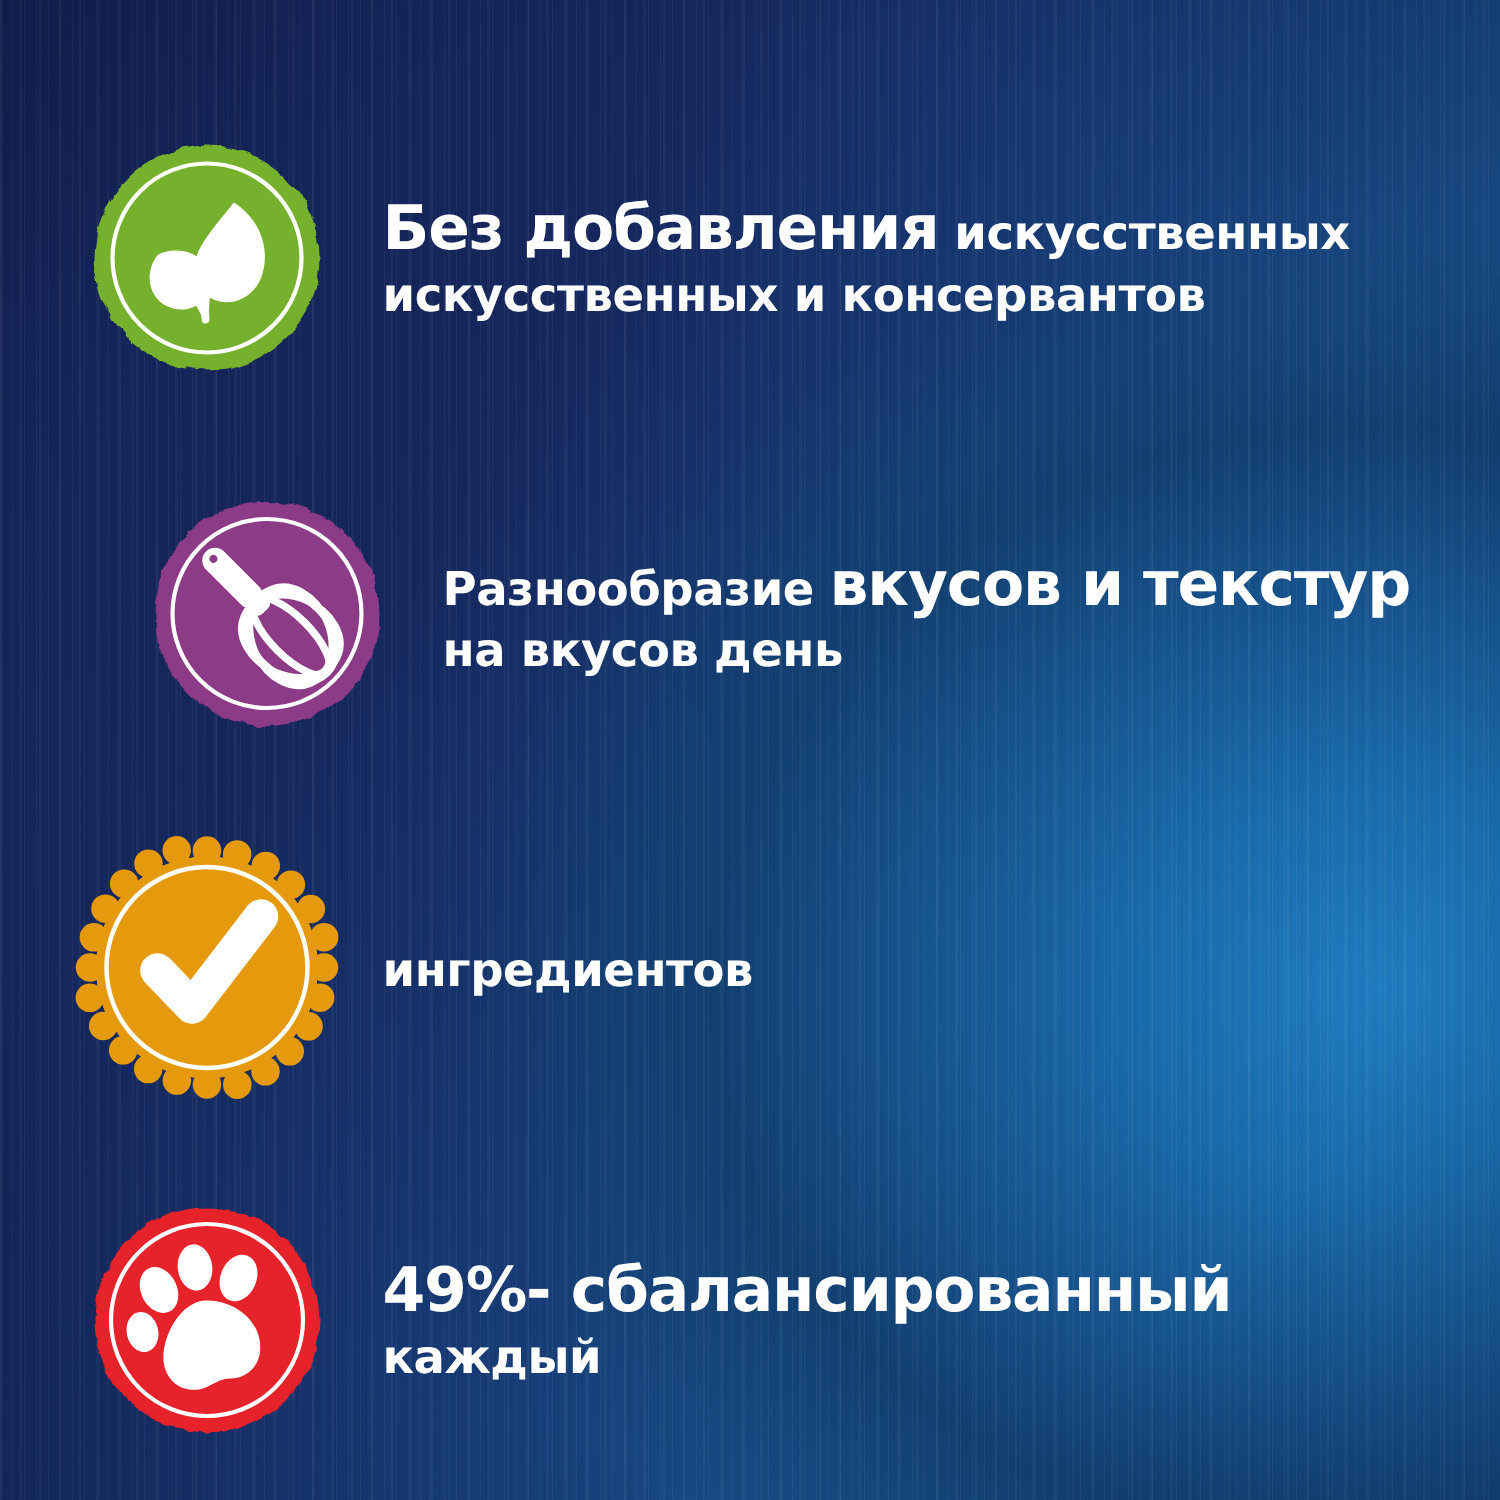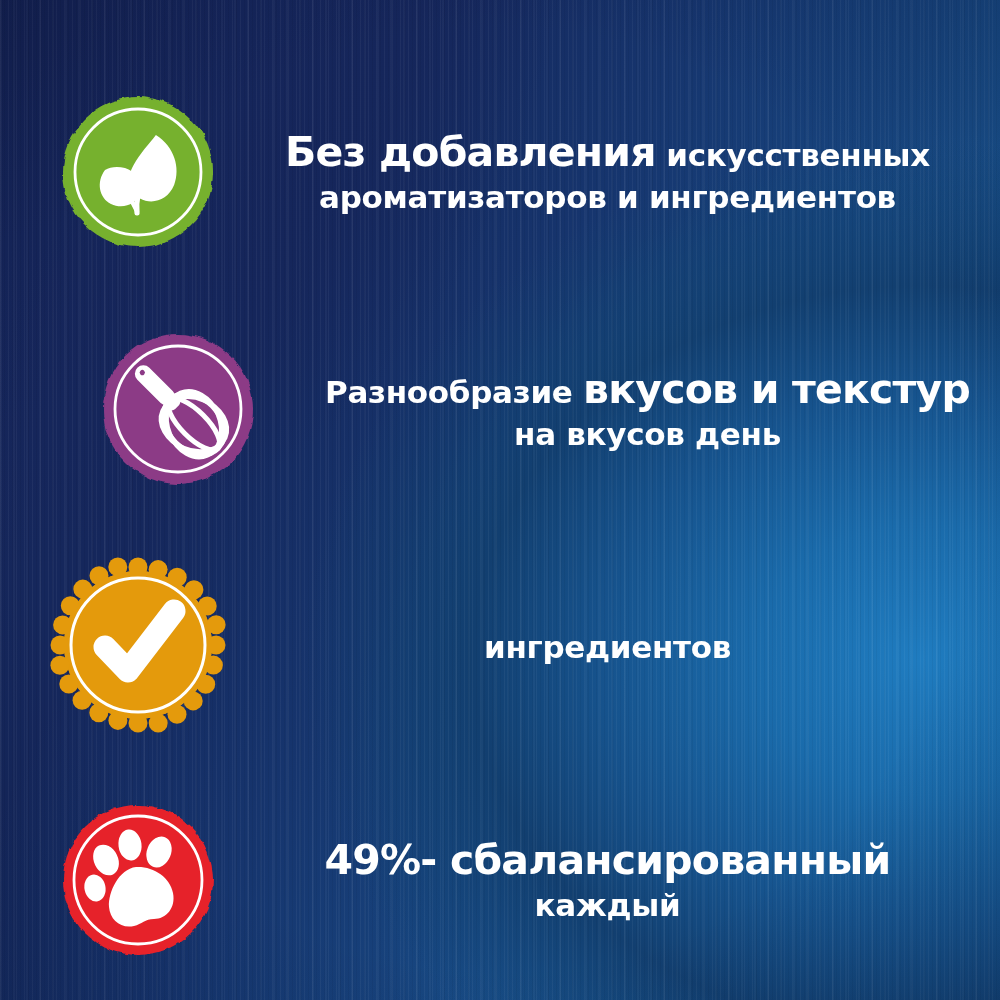--- a/index.html
+++ b/index.html
@@ -60,21 +60,20 @@
   .bg-vignette {
     position: absolute;
     inset: 0;
     background: radial-gradient(ellipse 900px 900px at 50% 50%, rgba(0,0,0,0) 52%, rgba(4,12,38,0.30) 100%);
   }
 
   
   .rows {
     position: absolute;
     inset: 0;
-    text-align: center;
   }
   .row {
     position: absolute;
     left: 0;
     width: 1000px;
     display: flex;
     align-items: center;
   }
   .icon-wrap {
     position: relative;
@@ -161,21 +160,21 @@
             <path d="M79 121 C78 108 80 97 86 88 C92 79 99 71 105 65" fill="none" stroke="#ffffff" stroke-width="5.2" stroke-linecap="round"></path>
             <path d="M79 119 C74 108 68 100 59 94" fill="none" stroke="#ffffff" stroke-width="4.4" stroke-linecap="round"></path>
           </svg>
         </div>
       </div>
       <div class="text-col">
         <div class="line">
           <span class="seg-big">Без добавления</span><span class="seg-small"> искусственных</span>
         </div>
         <div class="line line2">
-          <span class="seg-small">ароматизаторов и ингредиентов</span>
+          <span class="seg-small">искусственных и консервантов</span>
         </div>
       </div>
     </div>
 
     <div class="row" id="row-2">
       <div class="icon-wrap">
         <div class="badge">
           <svg viewBox="0 0 160 160" width="160" height="160" aria-hidden="true">
             <defs>
               <filter id="rough2" x="-20%" y="-20%" width="140%" height="140%">

